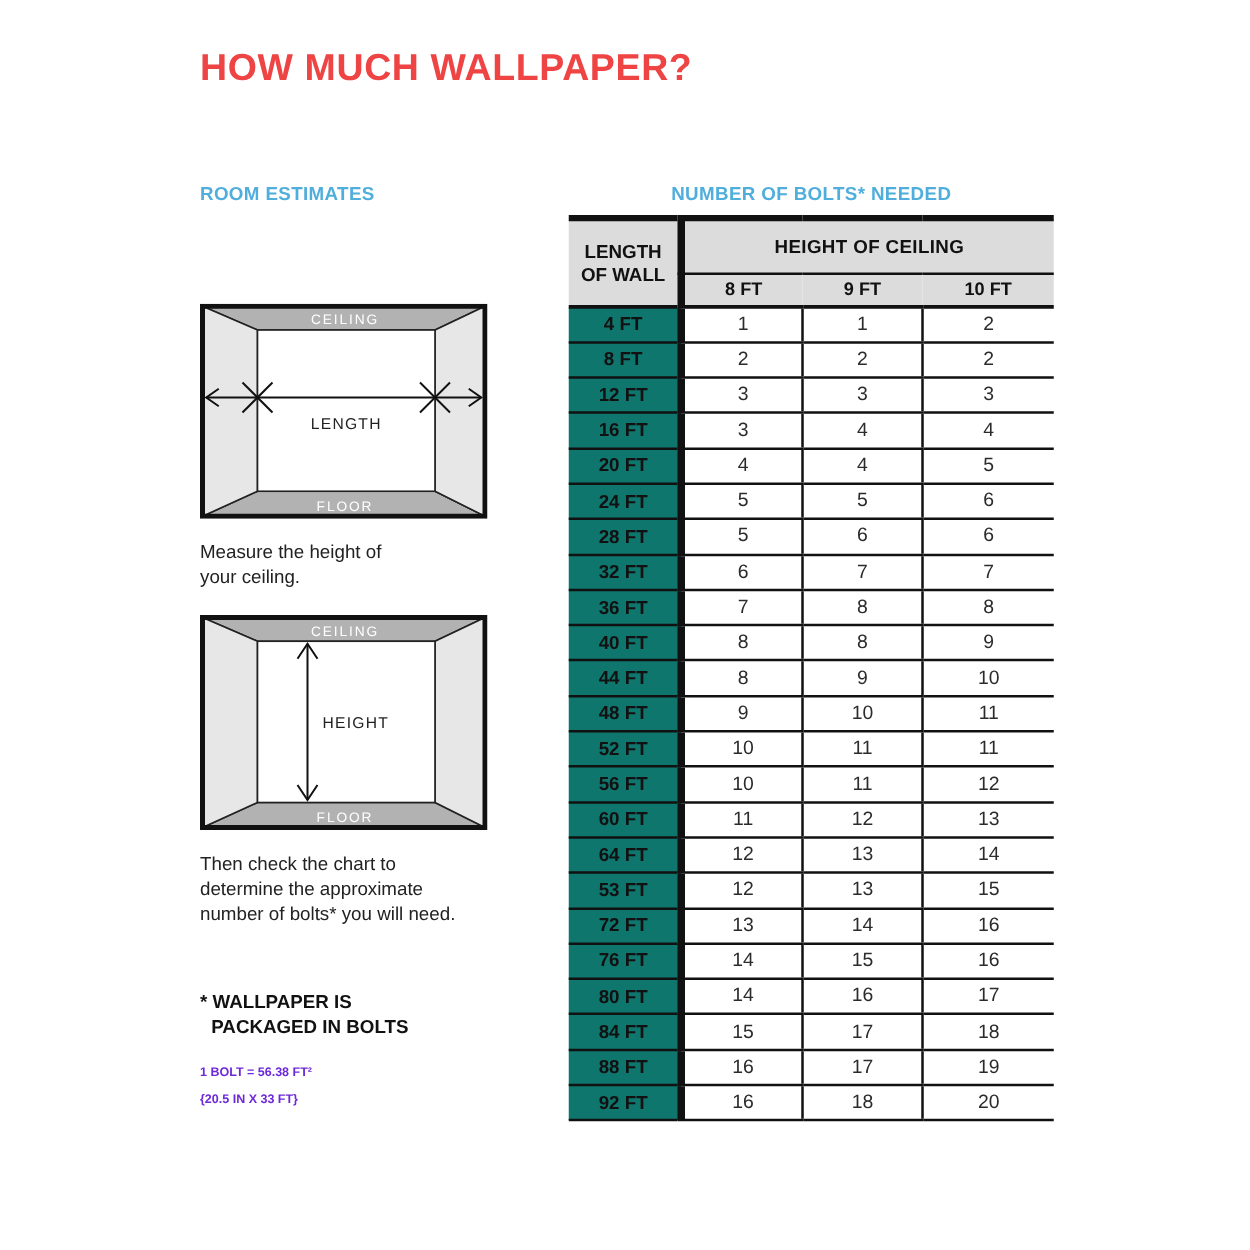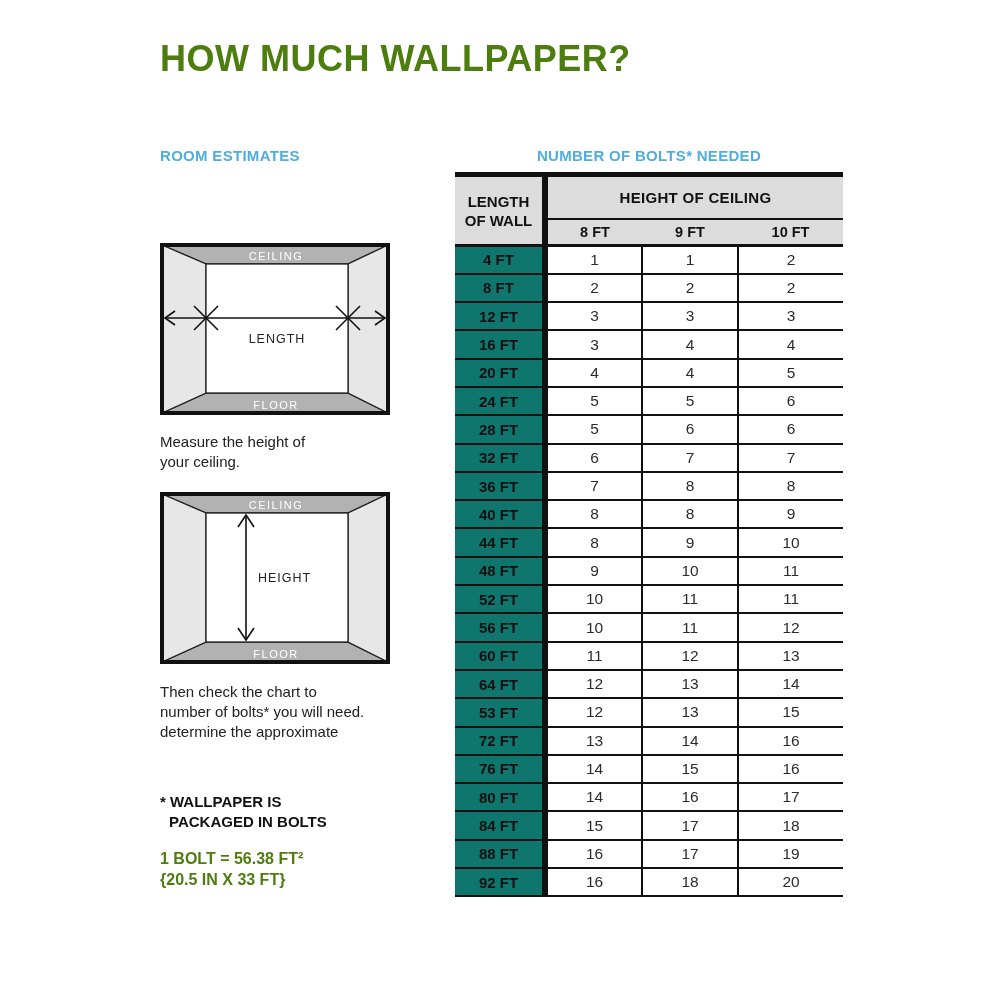--- a/index.html
+++ b/index.html
@@ -3,40 +3,40 @@
 <meta charset="utf-8">
 <style>
   * { margin:0; padding:0; box-sizing:border-box; }
   body { background:#ffffff; }
   .page {
     position:relative; width:1000px; height:1000px; background:#ffffff;
     font-family:"Liberation Sans", sans-serif; color:#1f1f1f; overflow:hidden;
   }
   .page-title {
     position:absolute; left:160px; top:38px;
-    font-size:36px; font-weight:bold; color:#4d7c0f; letter-spacing:0.5px;
+    font-size:30px; font-weight:bold; color:#ef4444; letter-spacing:0.5px;
   }
   .section-heading {
     position:absolute; font-size:15px; font-weight:bold; color:#4FAEDC; letter-spacing:0.3px;
   }
   .room-heading { left:160px; top:147px; }
   .bolts-heading { left:455px; top:147px; width:388px; text-align:center; }
   .body-text { position:absolute; font-size:15px; line-height:20px; color:#222222; }
   .para-length { left:160px; top:181px; }
   .para-height { left:160px; top:432px; }
   .para-chart  { left:160px; top:682px; }
   .diagram { position:absolute; left:160px; }
   .diagram-length { top:243px; }
   .diagram-height { top:492px; }
   .diagram text { font-family:"Liberation Sans", sans-serif; }
   .wall-label { font-size:11px; fill:#ffffff; letter-spacing:1.5px; }
   .dim-label  { font-size:12.5px; fill:#222222; letter-spacing:1px; }
   .footnote { position:absolute; left:160px; top:792px; font-size:15px; font-weight:bold; line-height:20px; color:#111111; }
   .footnote .indent { padding-left:9px; }
-  .bolt-spec { position:absolute; left:160px; top:848px; font-size:16px; font-weight:bold; line-height:21px; color:#4d7c0f; }
+  .bolt-spec { position:absolute; left:160px; top:848px; font-size:10px; font-weight:bold; line-height:21px; color:#6d28d9; }
 
   .table-wrap { position:absolute; left:455px; top:172px; }
   table.bolts-table {
     border-collapse:collapse; table-layout:fixed; width:388px;
     border-top:5px solid #111111;
     font-family:"Liberation Sans", sans-serif;
   }
   table.bolts-table th, table.bolts-table td {
     padding:0; text-align:center; vertical-align:middle;
   }
@@ -112,22 +112,22 @@
     <g stroke="#111" stroke-width="1.6" fill="none">
       <line x1="86" y1="23" x2="86" y2="148"></line>
       <polyline points="78,35 86,23 94,35"></polyline>
       <polyline points="78,136 86,148 94,136"></polyline>
     </g>
     <text x="98" y="90" text-anchor="start" class="dim-label">HEIGHT</text>
   </svg>
 
   <div class="body-text para-chart">
     <div>Then check the chart to</div>
+    <div>determine the approximate</div>
     <div>number of bolts* you will need.</div>
-    <div>determine the approximate</div>
   </div>
 
   <div class="footnote">
     <div>* WALLPAPER IS</div>
     <div class="indent">PACKAGED IN BOLTS</div>
   </div>
 
   <div class="bolt-spec">
     <div>1 BOLT = 56.38 FT²</div>
     <div>{20.5 IN X 33 FT}</div>

